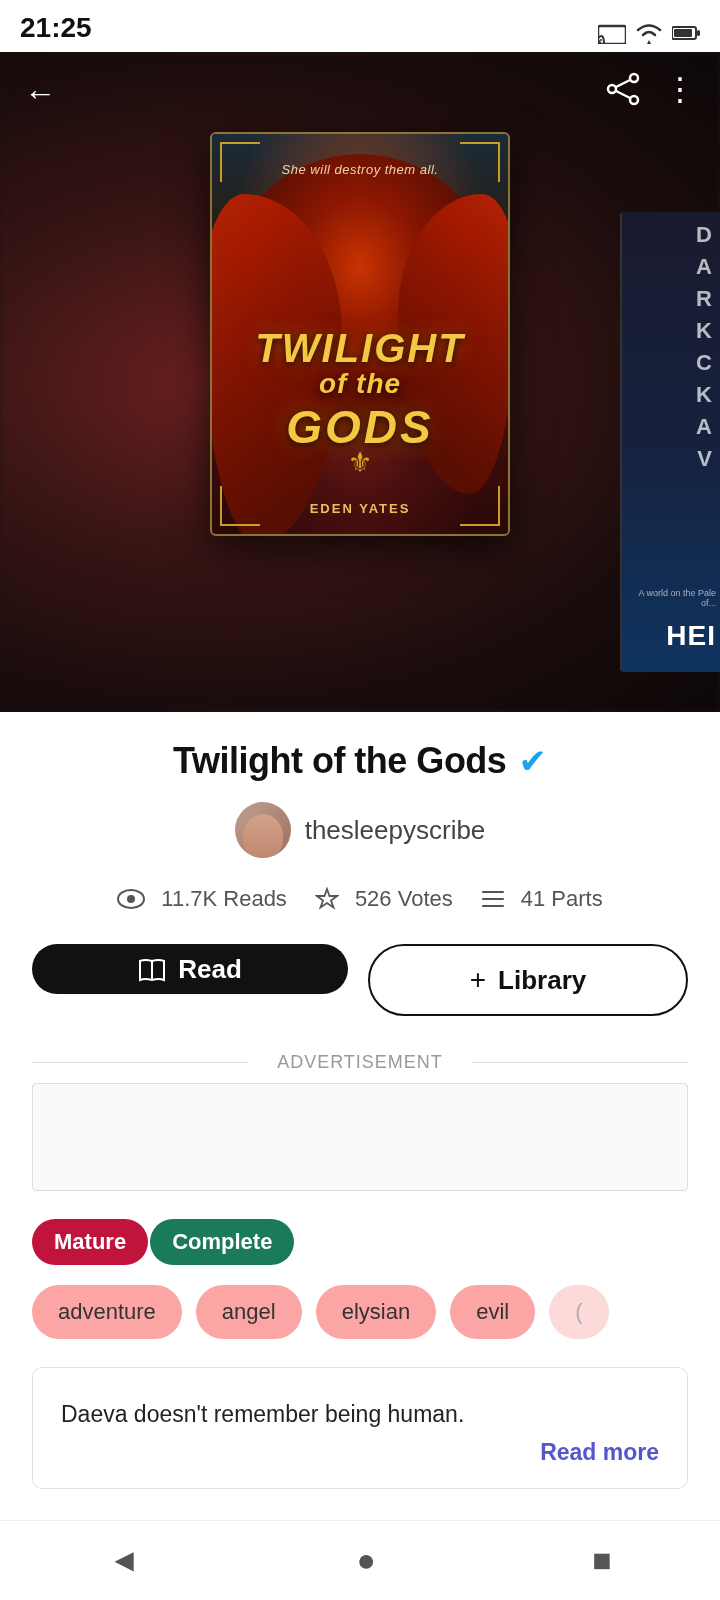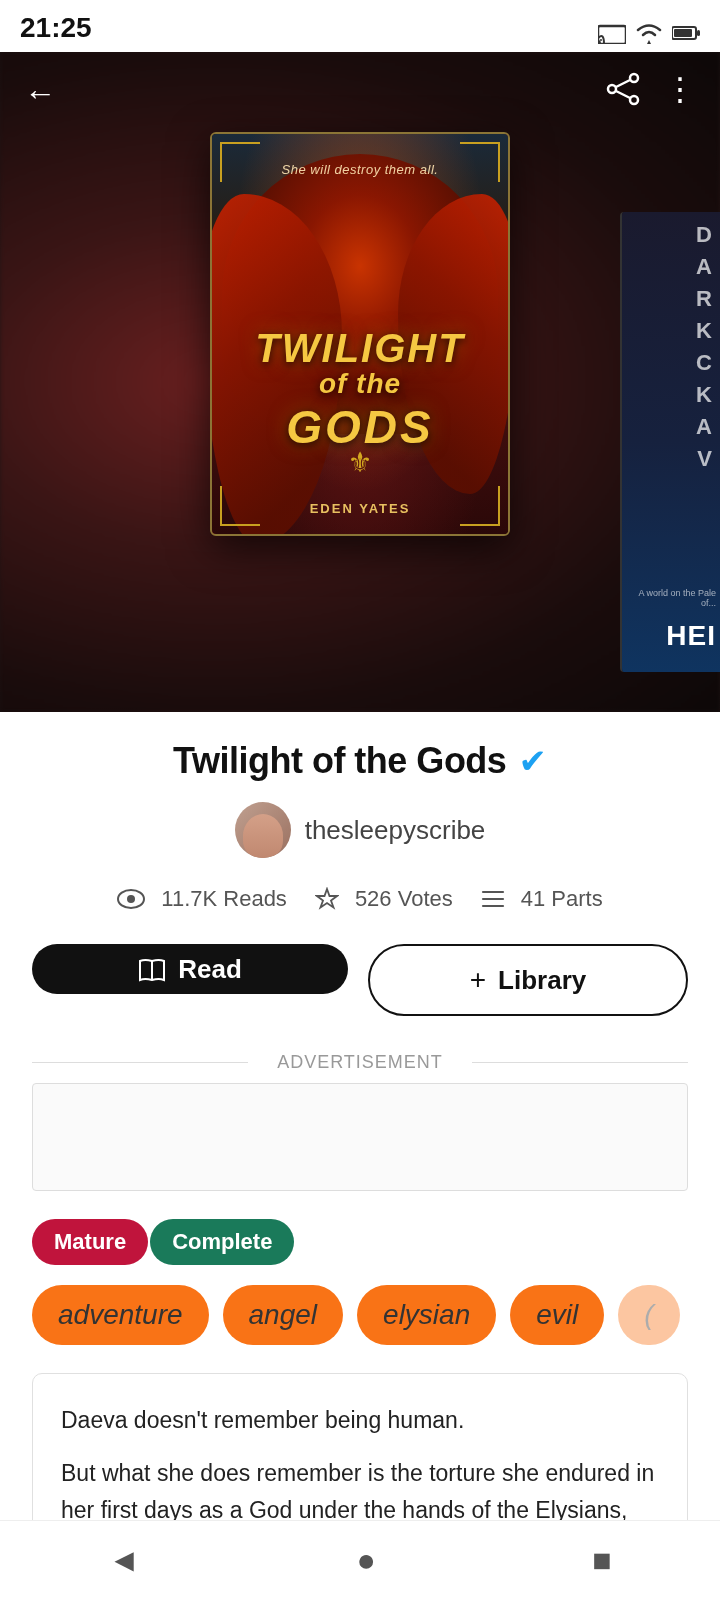--- a/index.html
+++ b/index.html
@@ -442,28 +442,27 @@
     }
 
     .genre-tags {
       display: flex;
       gap: 14px;
       margin-bottom: 28px;
       flex-wrap: nowrap;
       overflow: hidden;
     }
     .genre-tag {
-      background: #f97316;
+      background: #fca5a5;
       color: #333;
       border-radius: 30px;
       padding: 14px 26px;
-      font-size: 28px;
+      font-size: 22px;
       white-space: nowrap;
       cursor: pointer;
-      font-style: italic;
     }
 
     .description-box {
       border: 1.5px solid #e0e0e0;
       border-radius: 10px;
       padding: 28px 28px 22px;
       background: #fff;
       margin-bottom: 20px;
     }
     .description-text {
@@ -670,21 +669,20 @@
     <span class="genre-tag">angel</span>
     <span class="genre-tag">elysian</span>
     <span class="genre-tag">evil</span>
 
     <span class="genre-tag" style="opacity:0.4;">(</span>
   </div>
 
   <div class="description-box">
     <div class="description-text">
       <p>Daeva doesn't remember being human.</p>
-      <p>But what she does remember is the torture she endured in her first days as a God under the hands of the Elysians,</p>
     </div>
     <span class="read-more-link">Read more</span>
   </div>
 
 </div>
 
 <div class="bottom-nav">
   <span class="bottom-nav-icon">◄</span>
   <span class="bottom-nav-icon">●</span>
   <span class="bottom-nav-icon">■</span>

